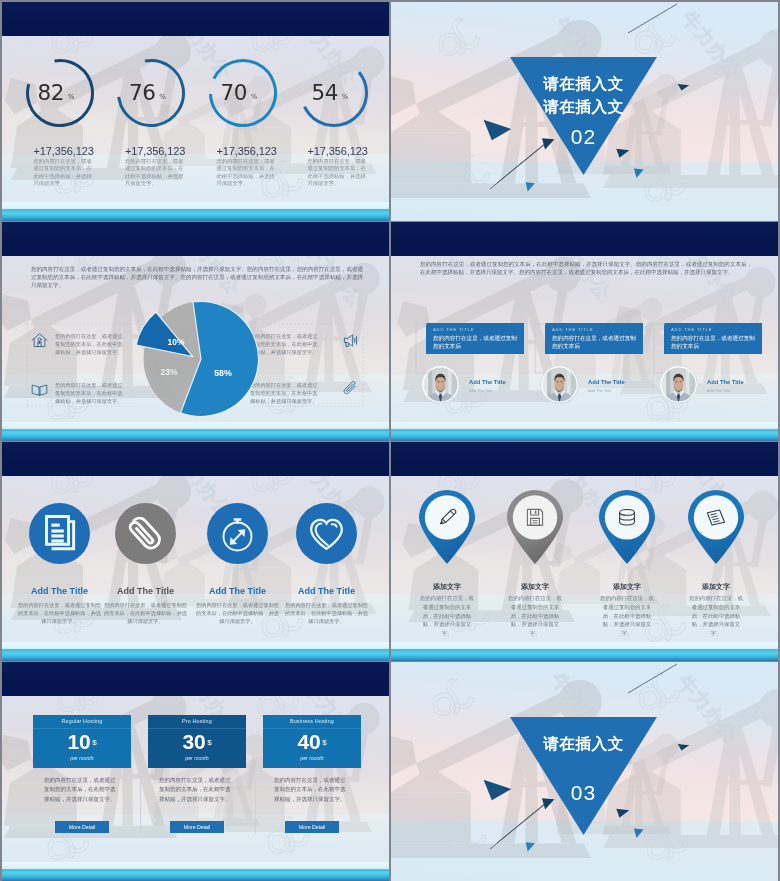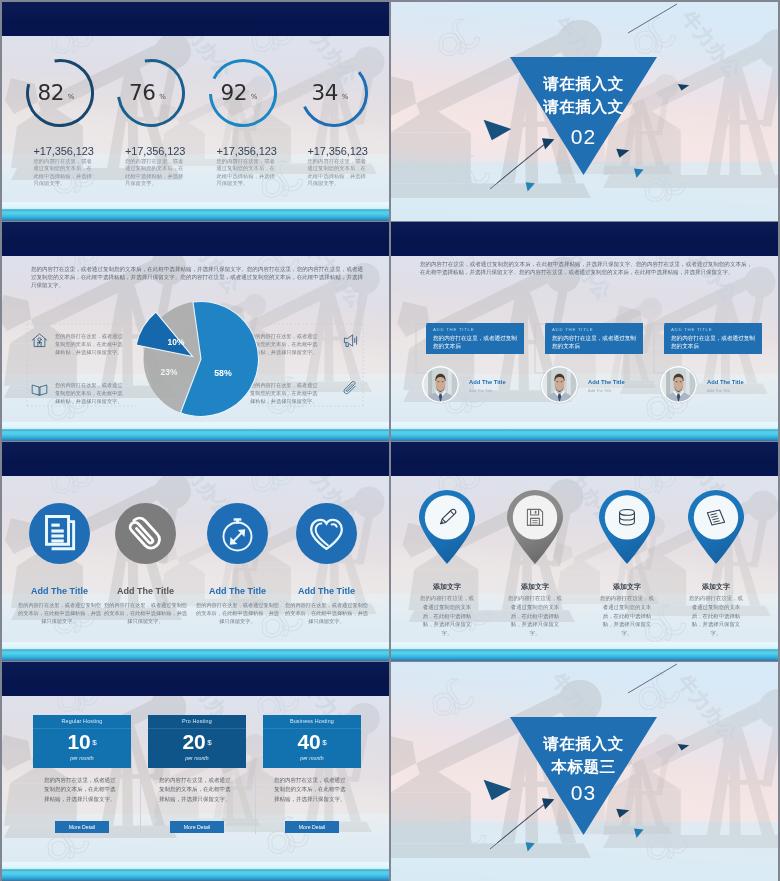--- a/index.html
+++ b/index.html
@@ -209,30 +209,30 @@
           <div class="gnum">
             <b>76</b>
             <i>%</i>
           </div>
         </div>
         <div class="gauge" style="left:205.5px;top:56px">
           <svg width="70" height="70" viewBox="0 0 70 70">
             <circle cx="35" cy="35" r="32.5" fill="none" stroke="#1b86c6" stroke-width="3" stroke-dasharray="187.9 16.3" transform="rotate(-153.6 35 35)"></circle>
           </svg>
           <div class="gnum">
-            <b>92</b>
+            <b>70</b>
             <i>%</i>
           </div>
         </div>
         <div class="gauge" style="left:296.5px;top:56px">
           <svg width="70" height="70" viewBox="0 0 70 70">
             <circle cx="35" cy="35" r="32.5" fill="none" stroke="#1f6eb5" stroke-width="3" stroke-dasharray="110.3 93.9" transform="rotate(-39.7 35 35)"></circle>
           </svg>
           <div class="gnum">
-            <b>34</b>
+            <b>54</b>
             <i>%</i>
           </div>
         </div>
         <div class="statval" style="left:31.5px;top:143px">+17,356,123</div>
         <div class="statdesc" style="left:31.5px;top:156px">您的内容打在这里，或者通过复制您的文本后，在此框中选择粘贴，并选择只保留文字。</div>
         <div class="statval" style="left:123.0px;top:143px">+17,356,123</div>
         <div class="statdesc" style="left:123.0px;top:156px">您的内容打在这里，或者通过复制您的文本后，在此框中选择粘贴，并选择只保留文字。</div>
         <div class="statval" style="left:214.5px;top:143px">+17,356,123</div>
         <div class="statdesc" style="left:214.5px;top:156px">您的内容打在这里，或者通过复制您的文本后，在此框中选择粘贴，并选择只保留文字。</div>
         <div class="statval" style="left:305.5px;top:143px">+17,356,123</div>
@@ -905,21 +905,21 @@
         <div class="plancard" style="left:31px;top:53px;background:#1272b0"></div>
         <div class="planrule" style="left:31px;top:66px;background:#2d86c4"></div>
         <div class="planhead" style="left:31px;top:56px">Regular Hosting</div>
         <div class="price" style="left:31px;top:69px"><b>10</b><span>$</span></div>
         <div class="period" style="left:31px;top:93px">per month</div>
         <div class="plandesc" style="left:42px;top:114px">您的内容打在这里，或者通过复制您的文本后，在此框中选择粘贴，并选择只保留文字。</div>
         <div class="planbtn" style="left:53px;top:159px">More Detail</div>
         <div class="plancard" style="left:146px;top:53px;background:#0f5589"></div>
         <div class="planrule" style="left:146px;top:66px;background:#2a6ea3"></div>
         <div class="planhead" style="left:146px;top:56px">Pro Hosting</div>
-        <div class="price" style="left:146px;top:69px"><b>20</b><span>$</span></div>
+        <div class="price" style="left:146px;top:69px"><b>30</b><span>$</span></div>
         <div class="period" style="left:146px;top:93px">per month</div>
         <div class="plandesc" style="left:157px;top:114px">您的内容打在这里，或者通过复制您的文本后，在此框中选择粘贴，并选择只保留文字。</div>
         <div class="planbtn" style="left:168px;top:159px">More Detail</div>
         <div class="plancard" style="left:261px;top:53px;background:#1272b0"></div>
         <div class="planrule" style="left:261px;top:66px;background:#2d86c4"></div>
         <div class="planhead" style="left:261px;top:56px">Business Hosting</div>
         <div class="price" style="left:261px;top:69px"><b>40</b><span>$</span></div>
         <div class="period" style="left:261px;top:93px">per month</div>
         <div class="plandesc" style="left:272px;top:114px">您的内容打在这里，或者通过复制您的文本后，在此框中选择粘贴，并选择只保留文字。</div>
         <div class="planbtn" style="left:283px;top:159px">More Detail</div>
@@ -997,18 +997,17 @@
           <polygon points="134.6,180.3 143.9,181.3 136.7,189.5" fill="#2583b5"></polygon>
           <polygon points="225.3,146.8 238.3,148.2 228.5,155.8" fill="#123f63"></polygon>
           <polygon points="243,166.6 252.6,167.4 245.5,176" fill="#1f7cb4"></polygon>
           <polygon points="286.7,82.1 298.2,83.2 290.5,88.6" fill="#123f63"></polygon>
         </svg>
         <svg class="deco" style="left:0;top:0;z-index:8" width="387" height="219" viewBox="0 0 387 219">
           <polygon points="119,55 266,55 192.5,173" fill="#1f6fb2"></polygon>
         </svg>
         <div class="sectitle" style="left:112.5px;top:70px">
           <div>请在插入文</div>
-          <div>本标题三</div>
         </div>
         <div class="secnum" style="left:112.5px;top:119px">03</div>
       </div>
     </div>
   </div>
 
 </body></html>

